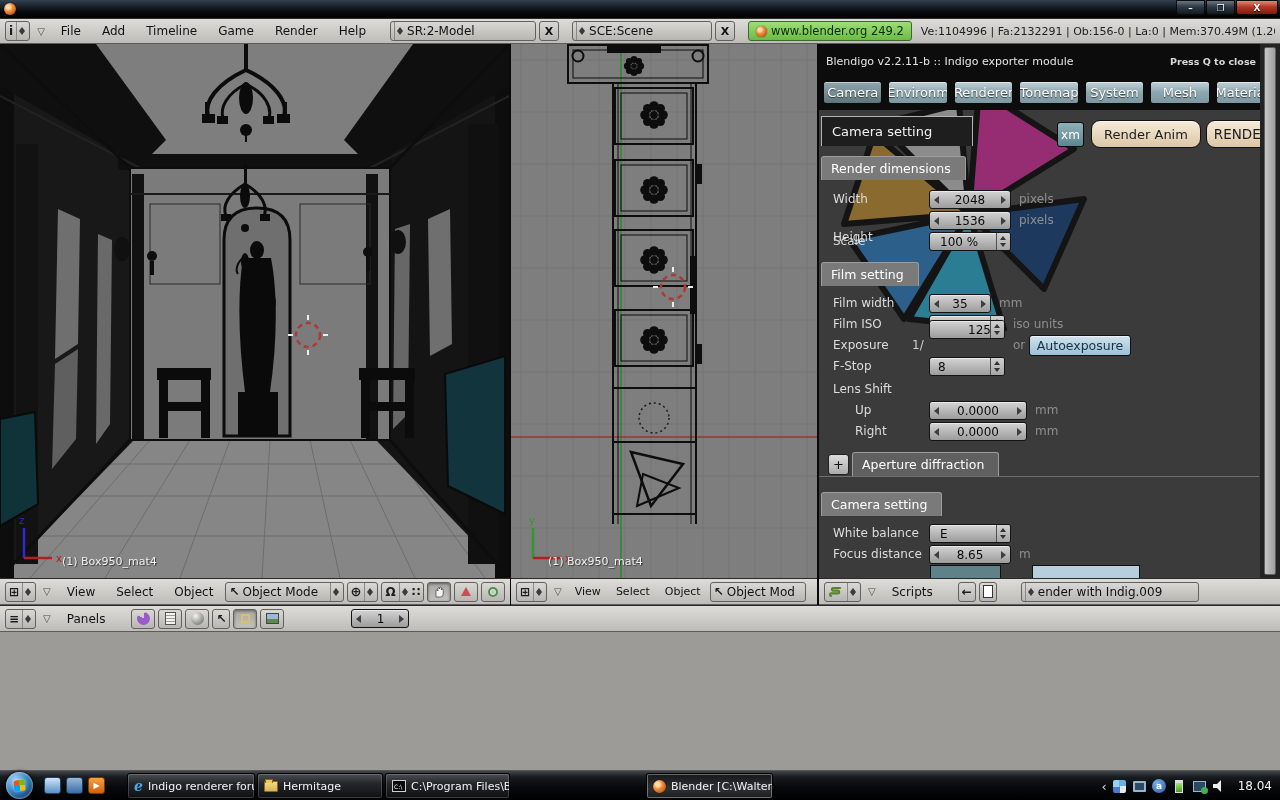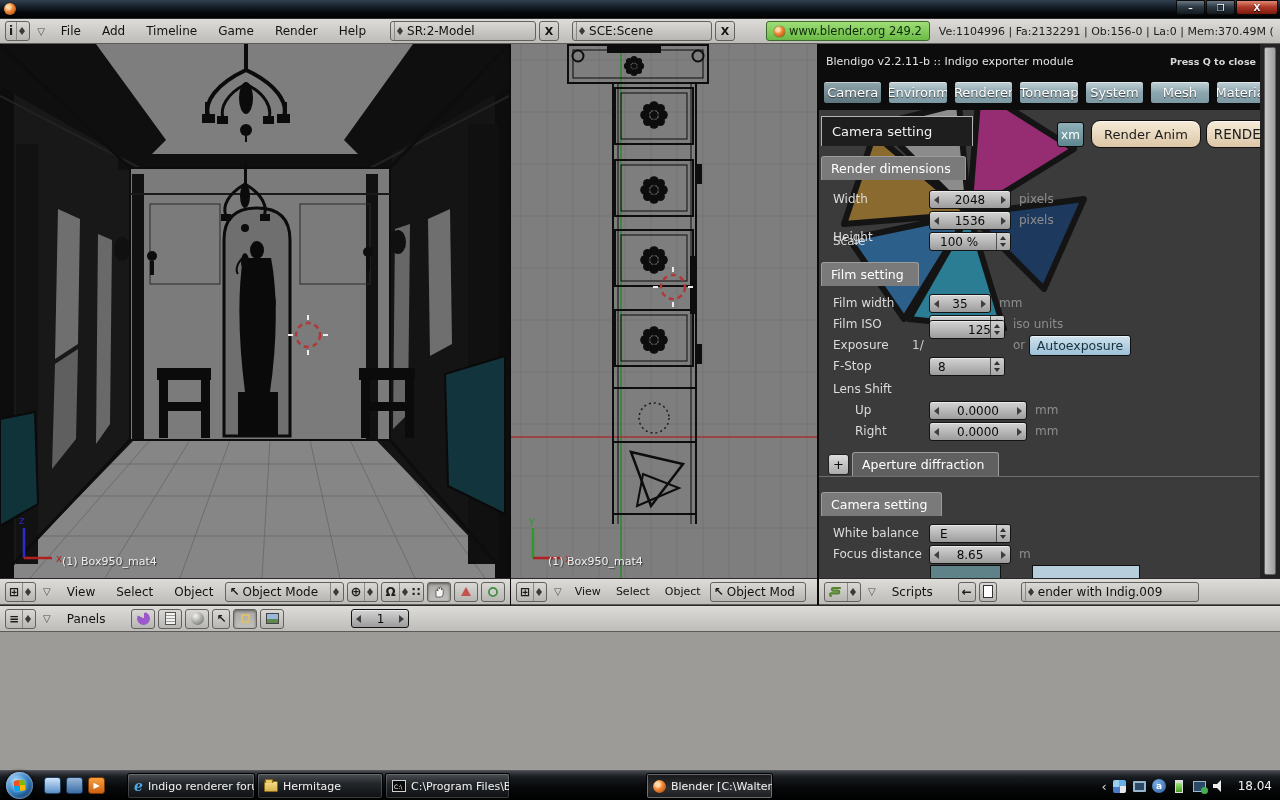--- a/index.html
+++ b/index.html
@@ -154,21 +154,21 @@
     <span class="chip" style="width:146px;margin-left:12px">
       <span class="spn"></span>
       <span style="font-size:12px">SR:2-Model</span>
     </span>
     <span class="xbtn">X</span>
     <span class="chip" style="width:140px;margin-left:10px">
       <span class="spn"></span>
       <span style="font-size:12px">SCE:Scene</span>
     </span>
     <span class="xbtn">X</span>
-    <span class="verbtn" style="margin-left:28px">
+    <span class="verbtn" style="margin-left:10px">
       <span class="blogo" style="width:11px;height:11px"></span>
       <span>www.blender.org 249.2</span>
     </span>
     <span class="stats">Ve:1104996 | Fa:2132291 | Ob:156-0 | La:0  | Mem:370.49M (1.26M)  | Time: |</span>
   </div>
 
   <div class="vp" style="left:0;width:509px">
     <svg width="509" height="534" viewBox="0 0 509 534">
       <rect x="0" y="0" width="509" height="534" fill="#7e7e7e"></rect>
 

